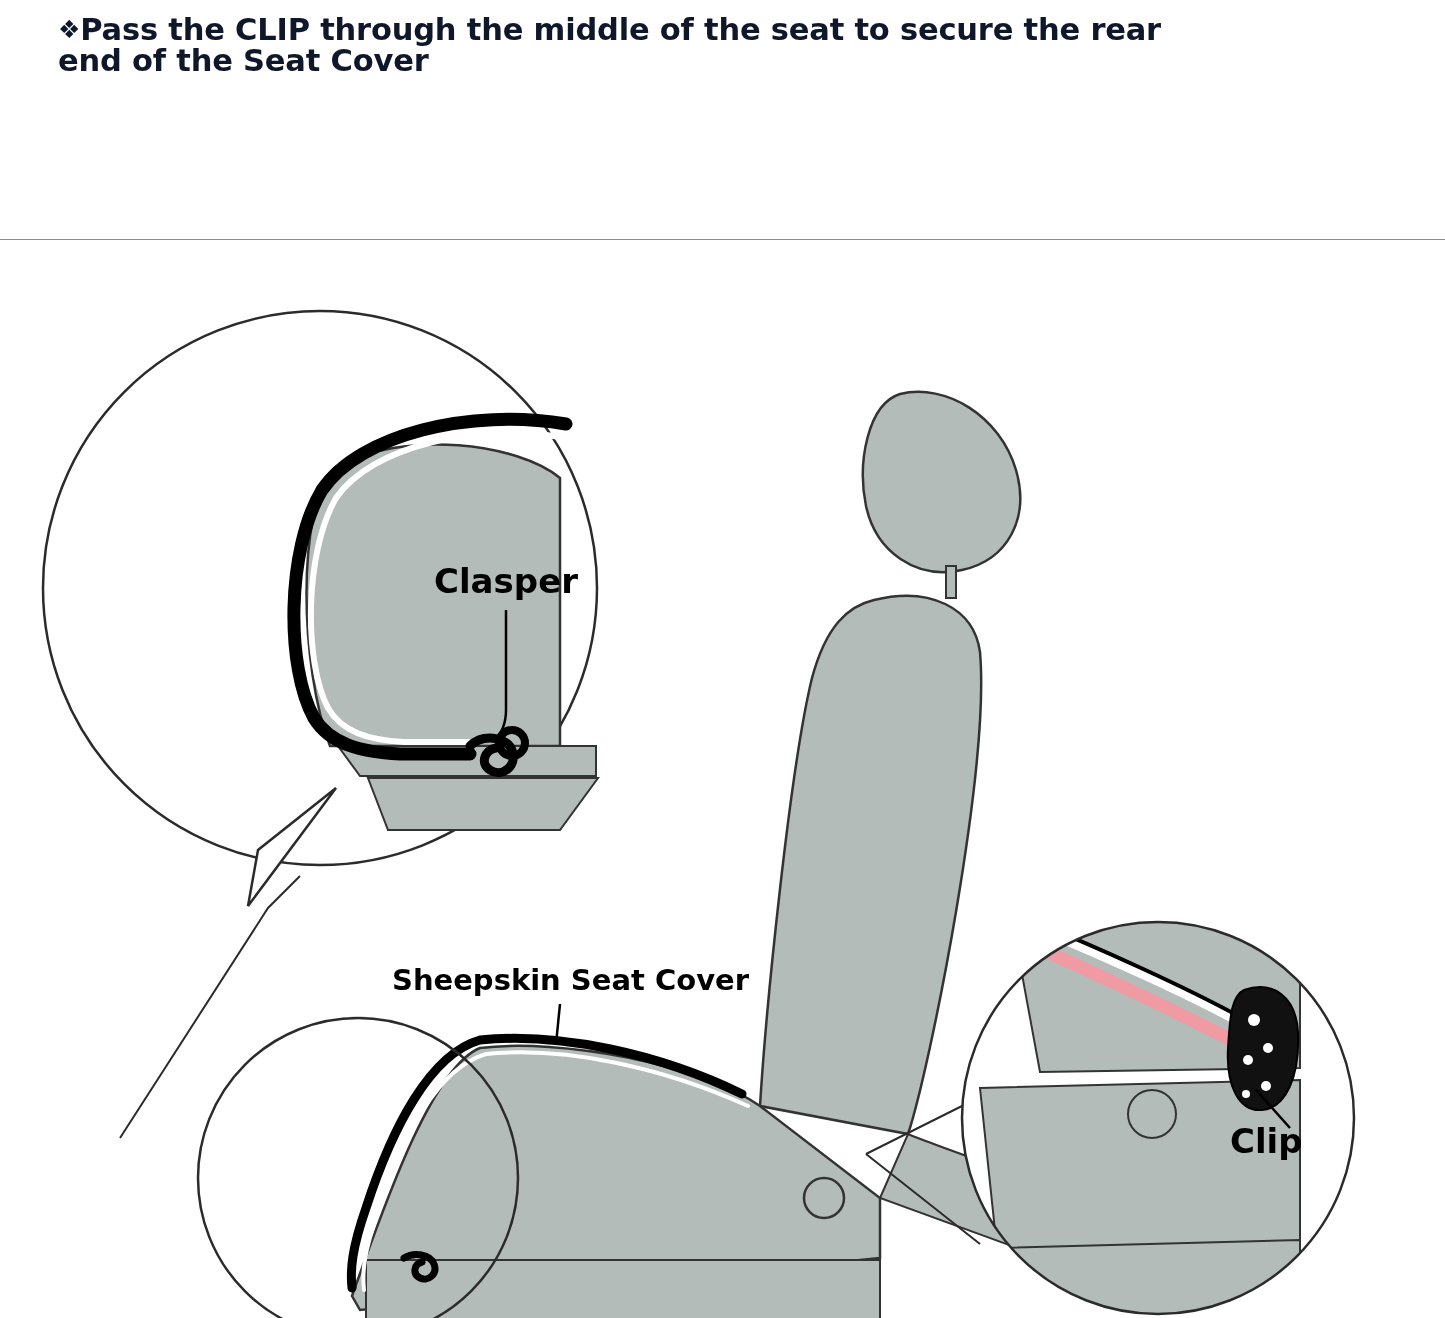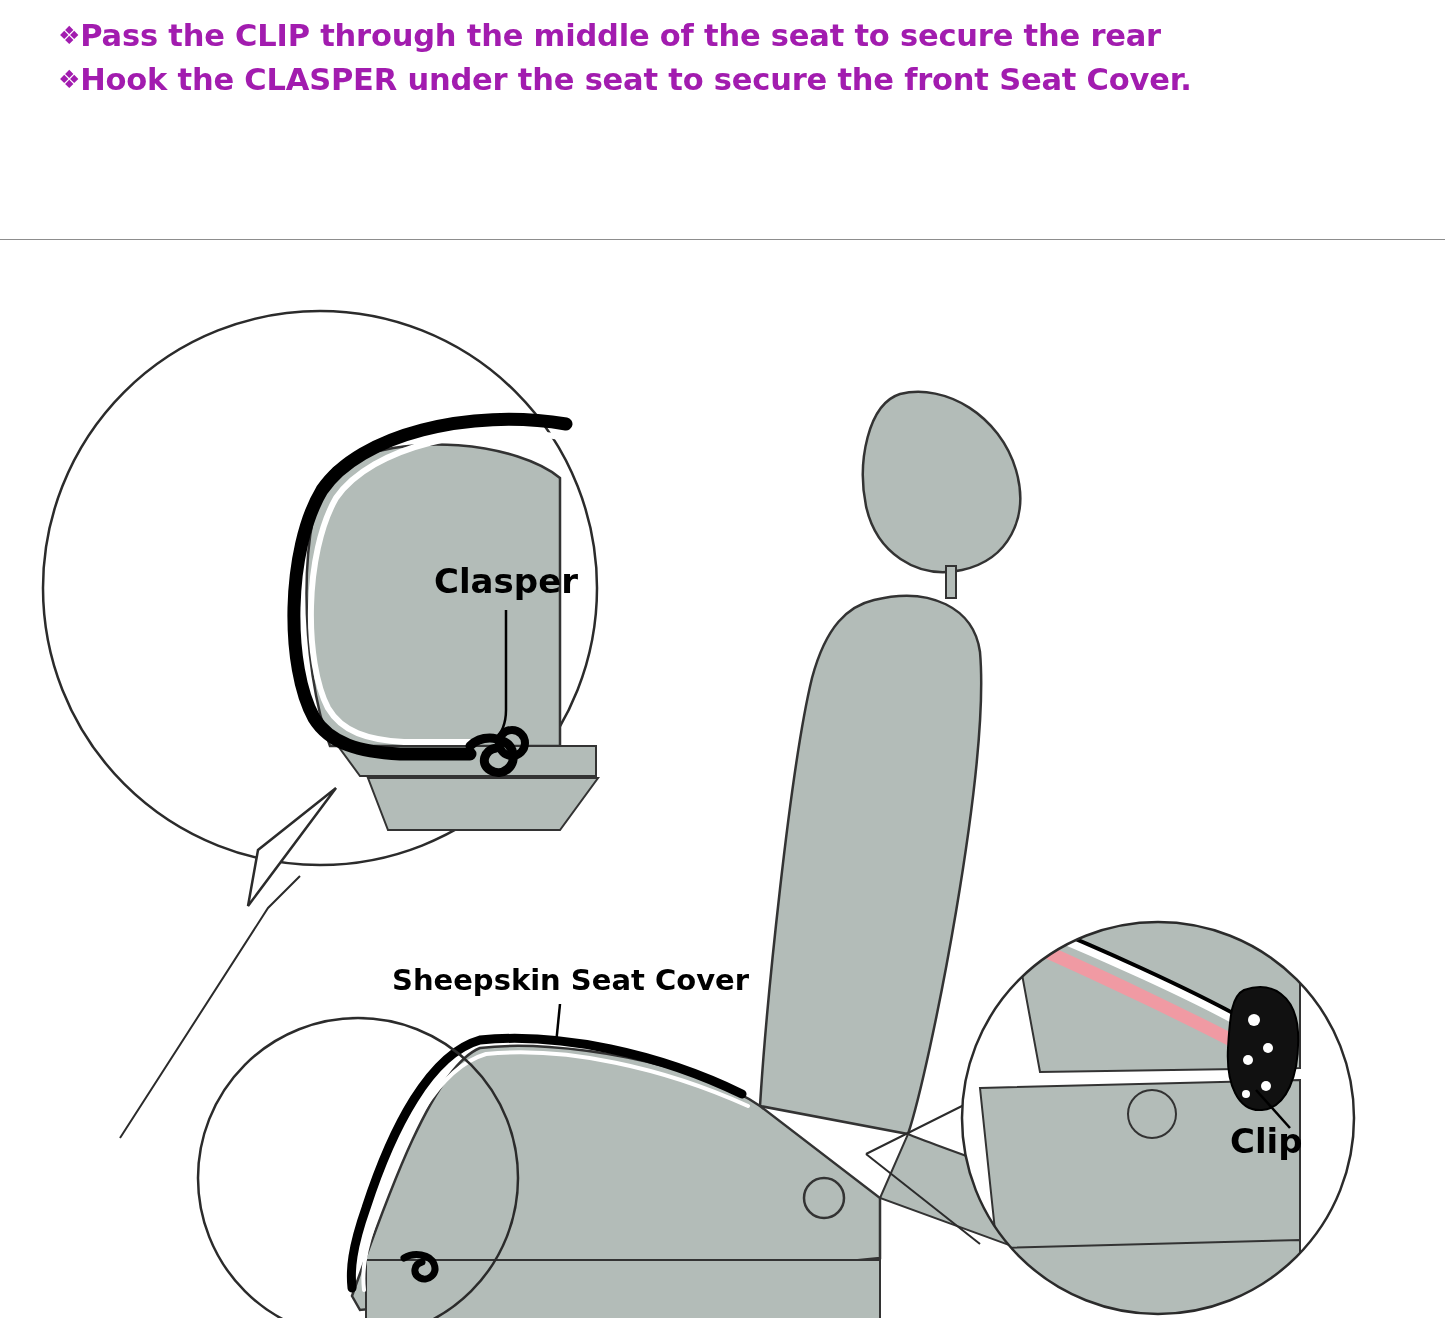--- a/index.html
+++ b/index.html
@@ -28,22 +28,22 @@
     width: 1445px;
     height: 240px;
     box-sizing: border-box;
     border-bottom: 1px solid #8d8d8d;
     padding: 14px 40px 0 58px;
   }
   .instr-line {
     font-family: "DejaVu Sans", sans-serif;
     font-weight: bold;
     font-size: 30.5px;
-    line-height: 44px;
-    color: #a21caf;
+    line-height: 31px;
+    color: #0f172a;
     letter-spacing: -0.2px;
     white-space: pre;
   }
   .bullet {
     font-size: 25px;
     vertical-align: 2px;
   }
   
   #diagram {
     position: absolute;
@@ -59,21 +59,21 @@
     fill: #000000;
   }
 </style>
 </head>
 <body>
 
 <div id="page">
 
   <div id="instructions">
     <div class="instr-line"><span class="bullet">❖</span><span>Pass the CLIP through the middle of the seat to secure the rear</span></div>
-    <div class="instr-line"><span class="bullet">❖</span><span>Hook the CLASPER under the seat to secure the front Seat Cover.</span></div>
+    <div class="instr-line">end of the Seat Cover</div>
   </div>
 
   <div id="diagram">
     <svg width="1445" height="1078" viewBox="0 0 1445 1078" xmlns="http://www.w3.org/2000/svg">
 
       <g>
 
         <path d="M900 146 C 946 135, 1000 168, 1016 222 C 1030 270, 1008 312, 962 322 C 916 332, 876 304, 866 258 C 857 214, 868 156, 900 146 Z" fill="#b3bcb8" stroke="#333" stroke-width="2.5"></path>
 
         <rect x="946" y="318" width="10" height="32" fill="#b3bcb8" stroke="#333" stroke-width="2"></rect>

